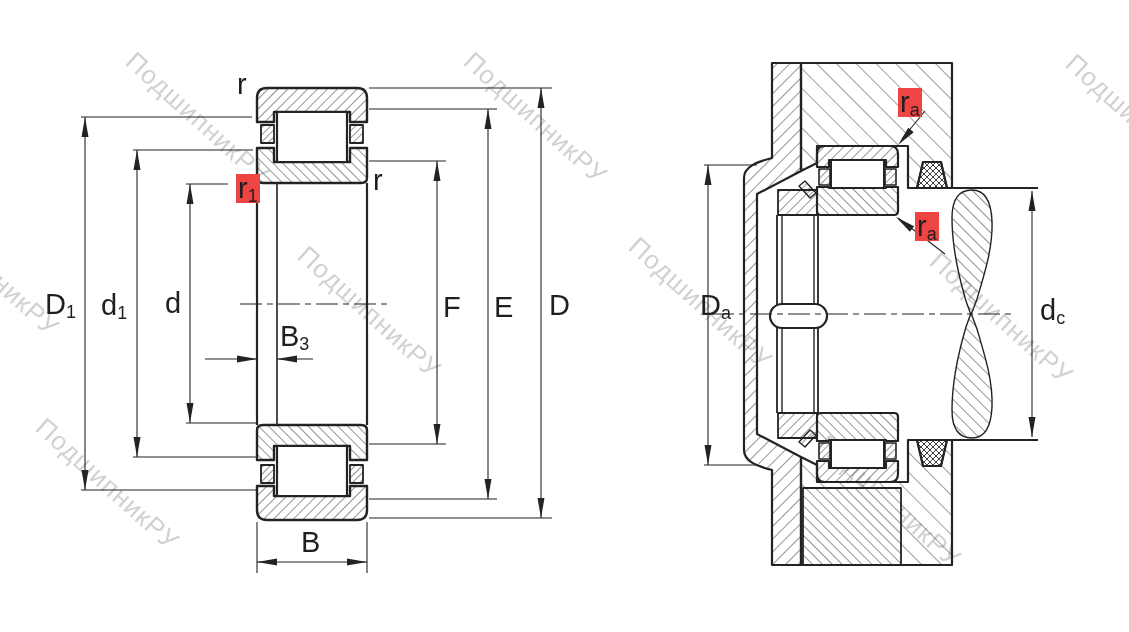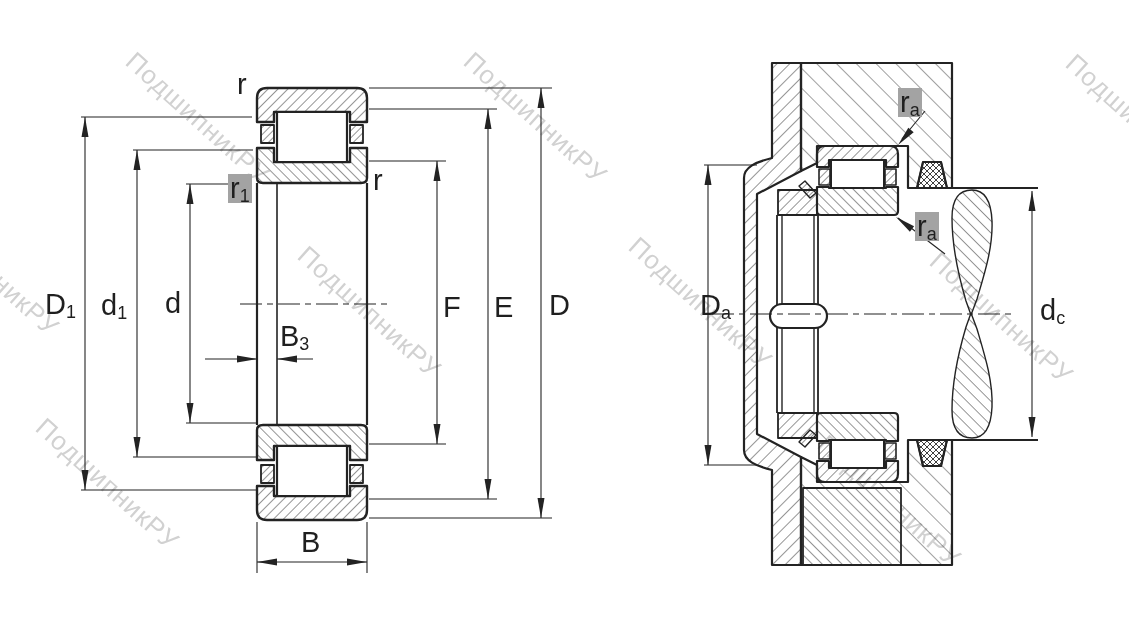--- a/index.html
+++ b/index.html
@@ -12,21 +12,21 @@
   .wm{
     position:absolute;color:#b5b5b5;opacity:.62;font-size:26px;letter-spacing:1px;
     transform:rotate(42deg);transform-origin:0 0;white-space:nowrap;pointer-events:none;
     font-family:"Liberation Sans", sans-serif;z-index:1;
   }
   .lbl{
     position:absolute;color:#1f1f1f;font-size:29px;line-height:1;z-index:3;
     font-family:"Liberation Sans", sans-serif;white-space:nowrap;
   }
   .lbl sub{font-size:0.62em;line-height:0;vertical-align:-0.25em;}
-  .lbl.halo{background:#a3a3a3;padding:0 2px;text-align:right;}
+  .lbl.halo{background:#ef4444;padding:0 2px;text-align:right;}
   svg.linework{z-index:2;}
 </style>
 </head>
 <body>
 
 <div id="stage">
 
   <div class="wm" style="left:140px;top:46px">ПодшипникРУ</div>
   <div class="wm" style="left:478px;top:46px">ПодшипникРУ</div>
   <div class="wm" style="left:312px;top:240px">ПодшипникРУ</div>
@@ -202,21 +202,21 @@
         <polygon points="708,465 704.5,445 711.5,445"></polygon>
       <polygon points="1032,191 1028.5,211 1035.5,211"></polygon>
         <polygon points="1032,437 1028.5,417 1035.5,417"></polygon>
       <polygon points="898,145 908.3,127.8 913.7,132.2"></polygon>
       <polygon points="896,217 914.1,226.2 909.9,231.8"></polygon>
     </g>
   </svg>
 
   <div class="lbl" style="left:237px;top:70px"><span>r</span></div>
   <div class="lbl" style="left:373px;top:166px"><span>r</span></div>
-  <div class="lbl halo" style="left:228px;top:174px"><span>r</span><sub>1</sub></div>
+  <div class="lbl halo" style="left:236px;top:174px"><span>r</span><sub>1</sub></div>
   <div class="lbl" style="left:45px;top:290px"><span>D</span><sub>1</sub></div>
   <div class="lbl" style="left:101px;top:291px"><span>d</span><sub>1</sub></div>
   <div class="lbl" style="left:165px;top:289px"><span>d</span></div>
   <div class="lbl" style="left:280px;top:322px"><span>B</span><sub>3</sub></div>
   <div class="lbl" style="left:301px;top:528px"><span>B</span></div>
   <div class="lbl" style="left:443px;top:293px"><span>F</span></div>
   <div class="lbl" style="left:494px;top:293px"><span>E</span></div>
   <div class="lbl" style="left:549px;top:291px"><span>D</span></div>
 
   <div class="lbl halo" style="left:898px;top:88px"><span>r</span><sub>a</sub></div>

